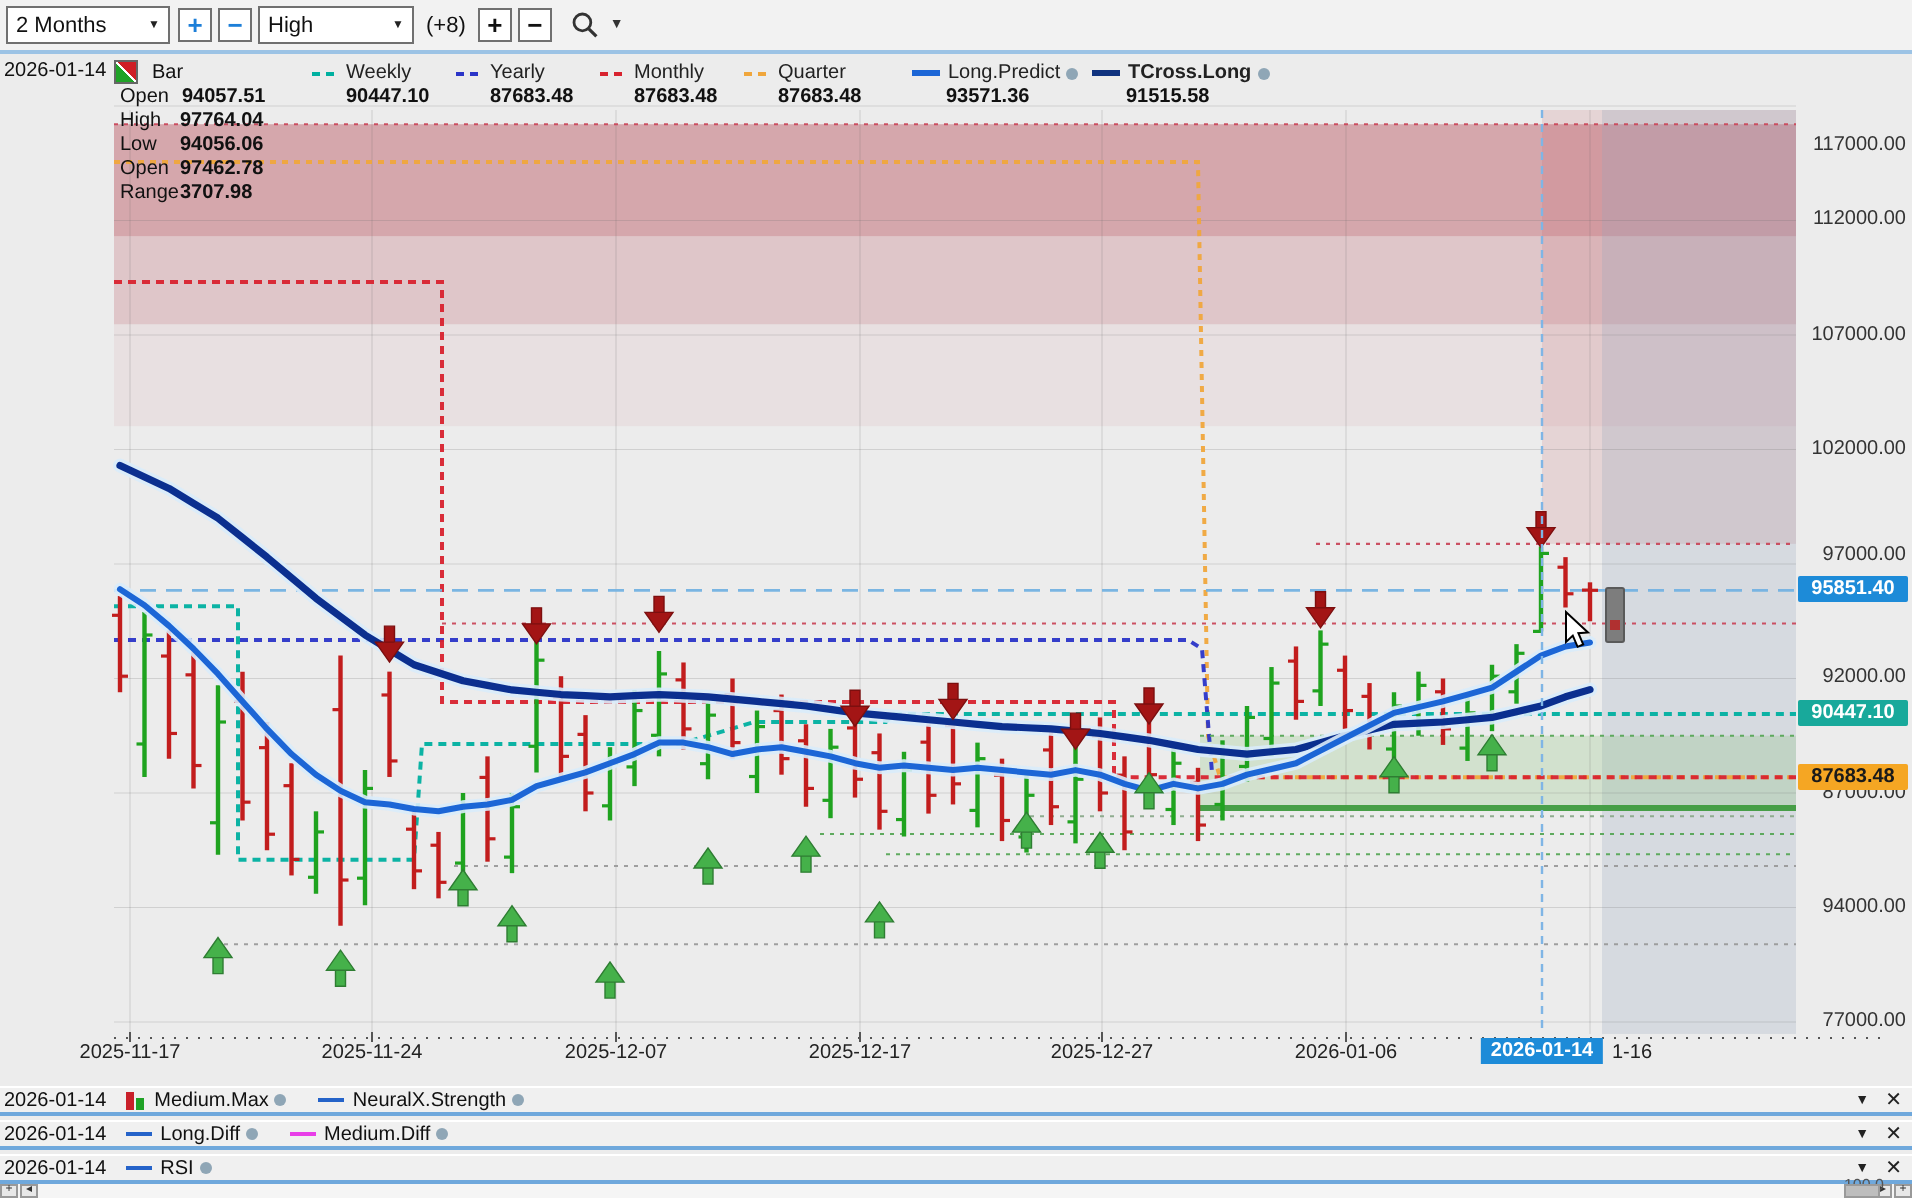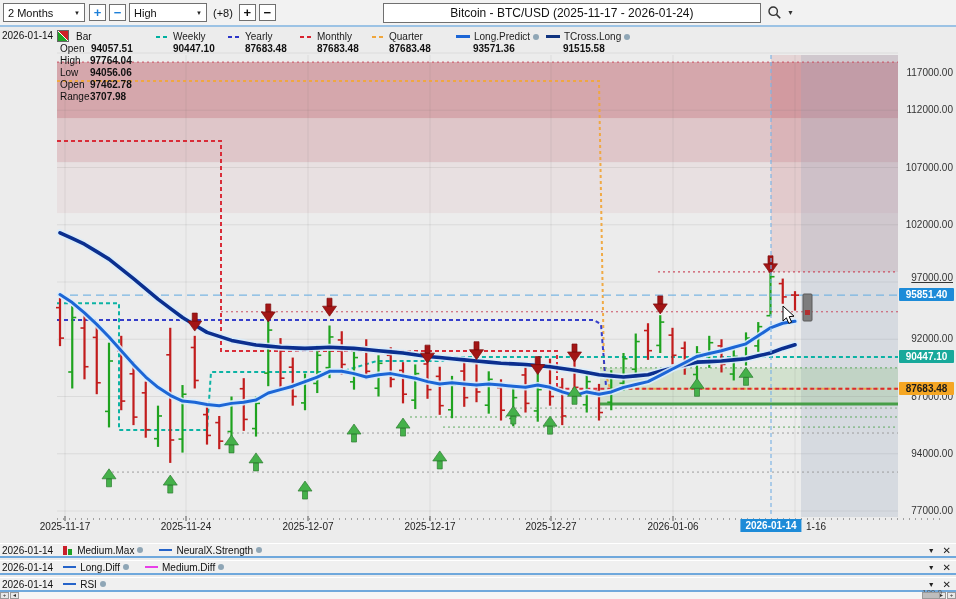--- a/index.html
+++ b/index.html
@@ -74,21 +74,20 @@
   </div>
   <div class="tbtn blue">+</div>
   <div class="tbtn blue">−</div>
   <div class="combo" style="width:78px">
     <span>High</span>
     <span class="caret">▼</span>
   </div>
   <span class="offset-label">(+8)</span>
   <div class="tbtn blk">+</div>
   <div class="tbtn blk">−</div>
-  <div class="title-box">Bitcoin - BTC/USD (2025-11-17 - 2026-01-24)</div>
   <span class="iconbtn">
     <svg width="15" height="15" viewBox="0 0 15 15">
         <circle cx="6.2" cy="6.2" r="4.2" fill="none" stroke="#333" stroke-width="1.4"></circle>
         <line x1="9.4" y1="9.4" x2="13.2" y2="13.2" stroke="#333" stroke-width="1.6"></line>
       </svg>
   </span>
   <span class="caret" style="font-size:7px;margin-left:5px;color:#333">▼</span>
 </div>
 
 <div id="chart-bg"></div>
@@ -378,39 +377,39 @@
       <span class="swatch-dash" style="color: rgb(240, 166, 60);"></span>
       <span>Quarter</span>
     </div>
     <div class="overlay leg-value" style="top: 43px; left: 389px;">87683.48</div>
     <div class="overlay leg-item-label" style="top: 31px; left: 456px; color: rgb(34, 34, 34);">
       <span class="swatch-solid" style="color: rgb(28, 102, 214);"></span>
       <span>Long.Predict</span>
       <span class="info-dot"></span>
     </div>
     <div class="overlay leg-value" style="top: 43px; left: 473px;">93571.36</div>
-    <div class="overlay leg-item-label" style="top: 31px; left: 546px; color: rgb(34, 34, 34);">
+    <div class="overlay leg-item-label" style="top: 31px; left: 546px; color: rgb(34, 34, 34); font-weight: bold;">
       <span class="swatch-solid" style="color: rgb(16, 51, 127);"></span>
       <span>TCross.Long</span>
       <span class="info-dot"></span>
     </div>
     <div class="overlay leg-value" style="top: 43px; left: 563px;">91515.58</div>
   </div>
 <div id="ohlc-block">
     <div class="overlay ohlc-row" style="top: 55px; left: 60px;"><span>High</span><b>97764.04</b></div>
     <div class="overlay ohlc-row" style="top: 67px; left: 60px;"><span>Low</span><b>94056.06</b></div>
     <div class="overlay ohlc-row" style="top: 79px; left: 60px;"><span>Open</span><b>97462.78</b></div>
     <div class="overlay ohlc-row" style="top: 91px; left: 60px;"><span>Range</span><b>3707.98</b></div>
   </div>
 <div id="y-labels">
     <div class="ytick" style="top: 47px; margin-top: 20px;">117000.00</div>
     <div class="ytick" style="top: 104.25px;">112000.00</div>
     <div class="ytick" style="top: 161.5px;">107000.00</div>
     <div class="ytick" style="top: 218.75px;">102000.00</div>
-    <div class="ytick" style="top: 272px; text-decoration: underline;">97000.00</div>
+    <div class="ytick" style="top: 272px;">97000.00</div>
     <div class="ytick" style="top: 333.25px;">92000.00</div>
     <div class="ytick" style="top: 390.5px;">87000.00</div>
     <div class="ytick" style="top: 447.75px;">94000.00</div>
     <div class="ytick" style="top: 505px;">77000.00</div>
     <div class="badge" style="top: 288.151px; background: rgb(29, 139, 216); color: rgb(255, 255, 255);">95851.40</div>
     <div class="badge" style="top: 350.031px; background: rgb(24, 169, 155); color: rgb(255, 255, 255);">90447.10</div>
     <div class="badge" style="top: 381.674px; background: rgb(245, 166, 35); color: rgb(26, 26, 26);">87683.48</div>
   </div>
 <div id="x-labels">
     <div class="xtick" style="left: 65px;">2025-11-17</div>

